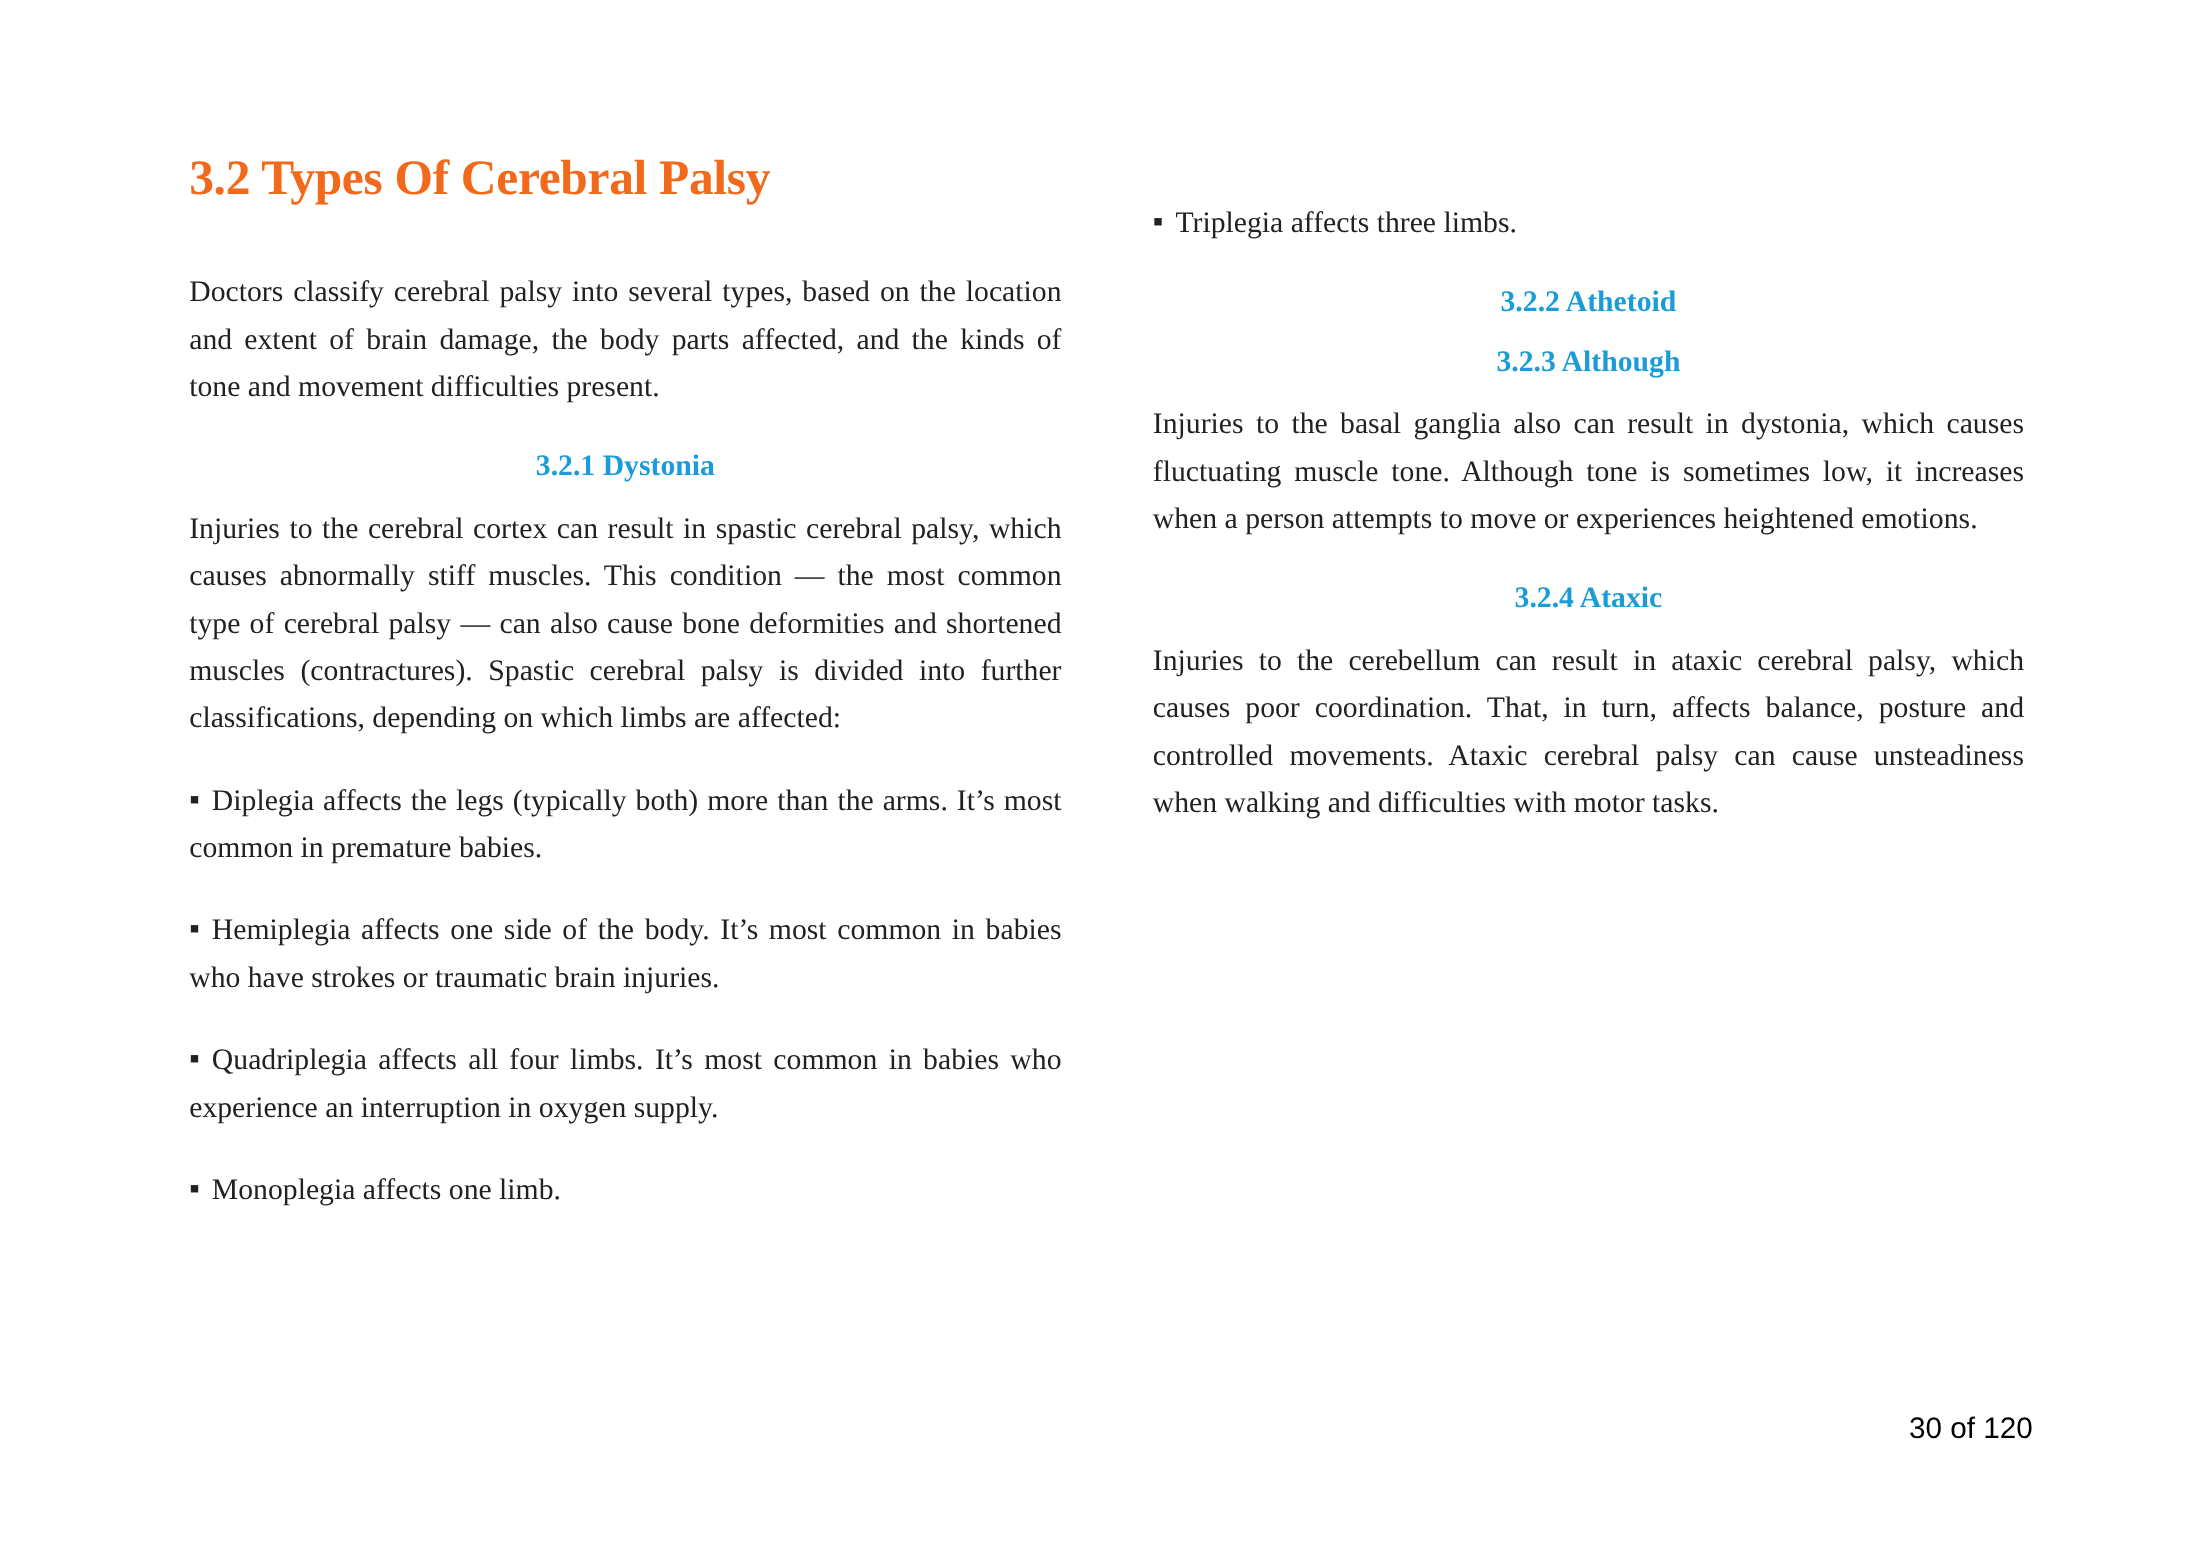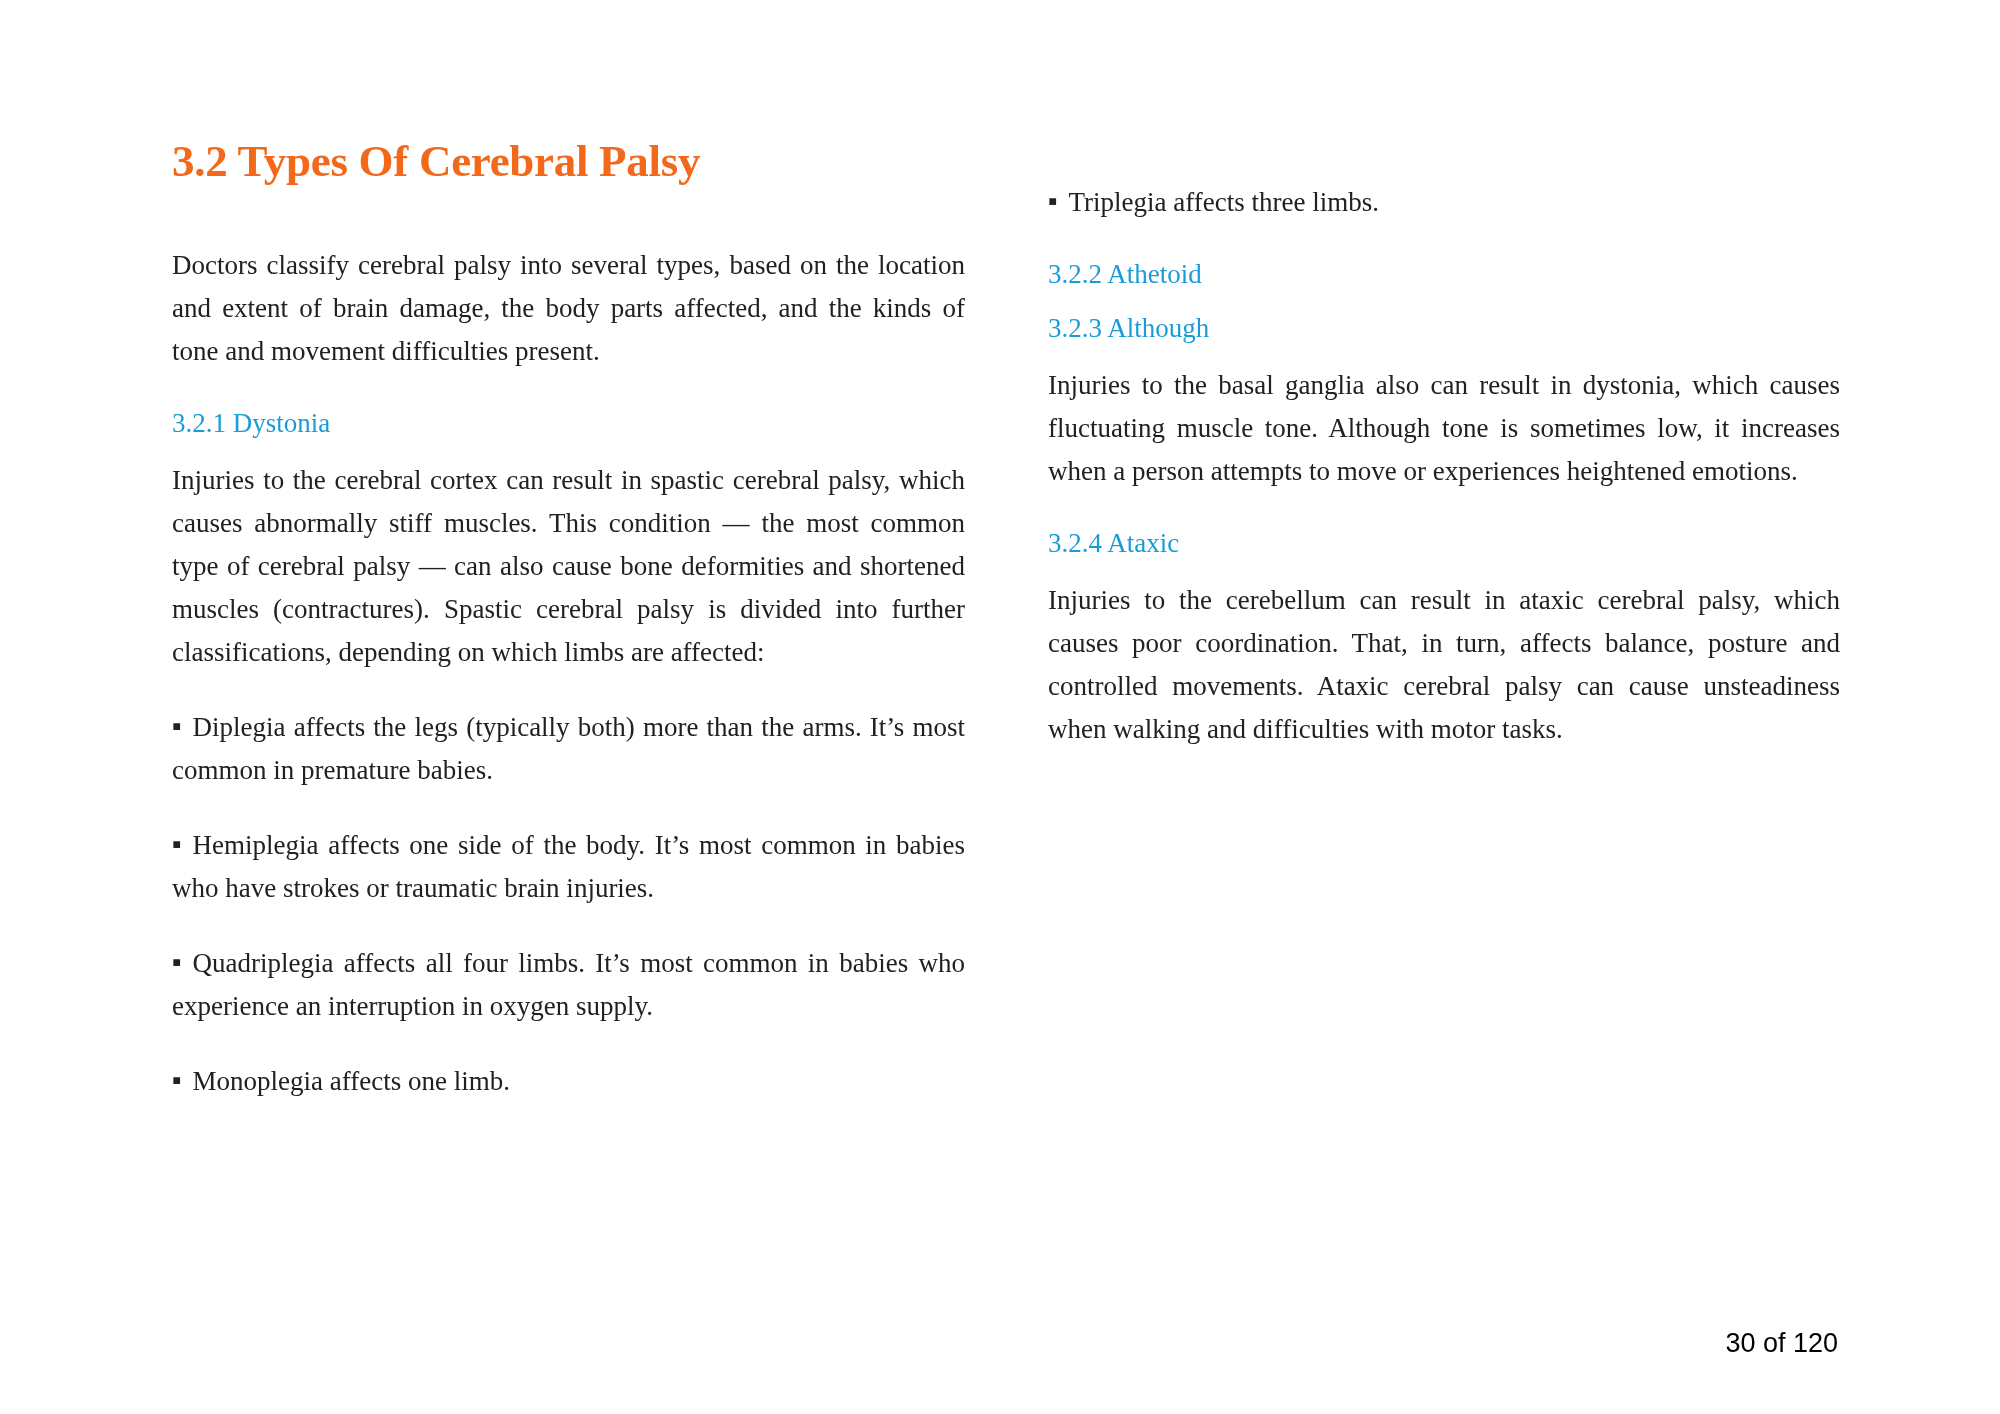--- a/index.html
+++ b/index.html
@@ -21,45 +21,45 @@
     font-size: 45px;
     font-weight: 700;
     line-height: 1.2;
     color: #f2691c;
     margin: 0 0 56px 0;
     letter-spacing: -0.3px;
   }
   h2.section-heading {
     font-family: "Liberation Serif", serif;
     font-size: 27px;
-    font-weight: 400;
+    font-weight: 700;
     line-height: 36px;
     color: #1a9cd8;
     margin: 0 0 18px 0;
+    text-align: center;
   }
   p.body-text {
     font-size: 27px;
     line-height: 43px;
     text-align: justify;
     margin: 0 0 32px 0;
   }
   p.bullet-item { text-align: justify; }
   .bullet {
     display: inline-block;
     margin-right: 11px;
     transform: translateY(-1px);
   }
   .page-footer {
     position: absolute;
     top: 1283px;
-    right: 162px;
+    right: 152px;
     font-family: "Liberation Sans", sans-serif;
     font-size: 27px;
     color: #000000;
-    margin-top: 45px;
   }
 </style>
 </head>
 <body>
 
 <div class="column col-left">
   <h1 class="doc-title">3.2 Types Of Cerebral Palsy</h1>
 
   <p class="body-text">Doctors classify cerebral palsy into several types, based on the location and extent of brain damage, the body parts affected, and the kinds of tone and movement difficulties present.</p>
 

